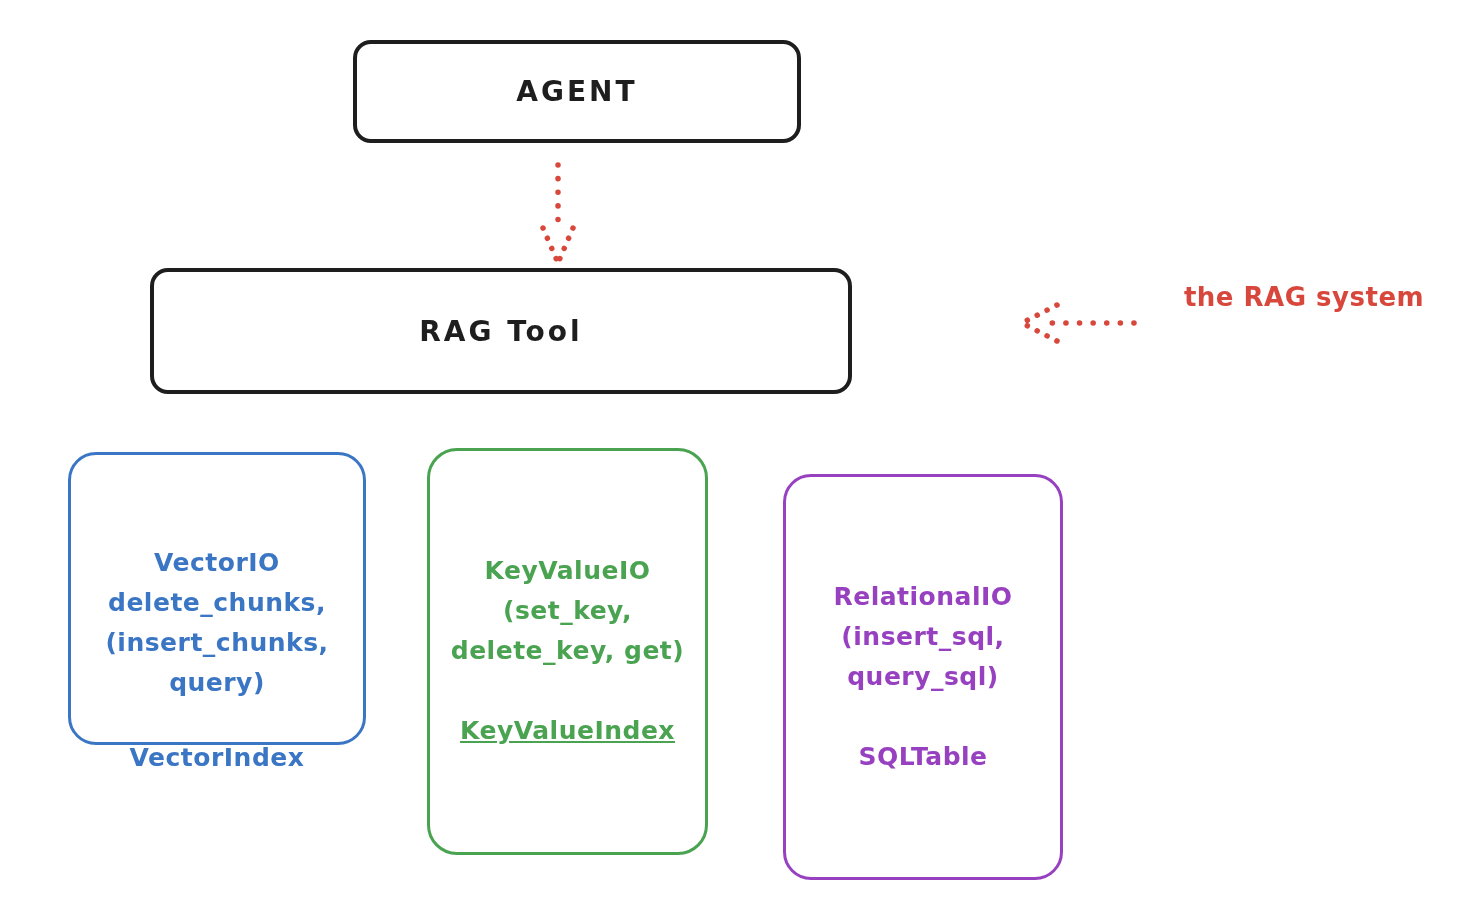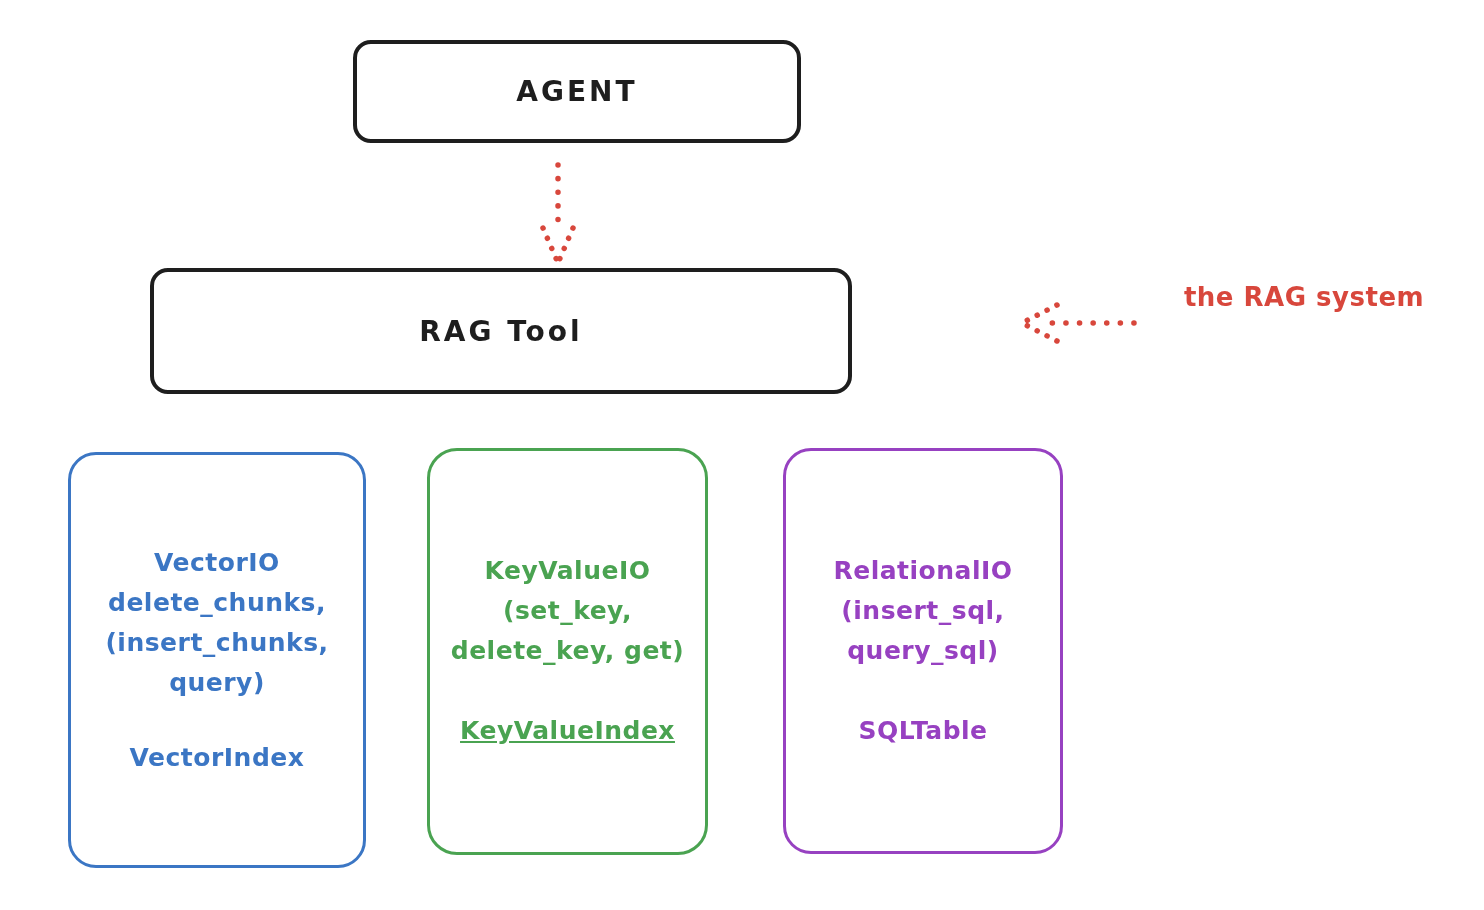--- a/index.html
+++ b/index.html
@@ -70,23 +70,23 @@
   .io-box {
     position: absolute;
     border: 3.5px solid;
     border-radius: 28px;
     background: #ffffff;
     box-sizing: border-box;
     text-align: center;
     font-weight: 600;
     letter-spacing: 0.5px;
   }
-  .io-box-vector     { left: 68px;  top: 452px; width: 298px; height: 416px; padding-top: 88px; }
+  .io-box-vector     { left: 68px;  top: 452px; width: 298px; height: 293px; padding-top: 88px; }
   .io-box-keyvalue   { left: 427px; top: 448px; width: 281px; height: 407px; padding-top: 100px; }
-  .io-box-relational { left: 783px; top: 448px; width: 280px; height: 406px; padding-top: 100px; }
+  .io-box-relational { left: 783px; top: 474px; width: 280px; height: 406px; padding-top: 100px; }
   .io-title {
     font-size: 25px;
     line-height: 40px;
   }
   .io-index {
     font-size: 25px;
     line-height: 40px;
   }
   .io-box-vector     .io-index { margin-top: 35px; }
   .io-box-keyvalue   .io-index { margin-top: 40px; text-decoration: underline; }

